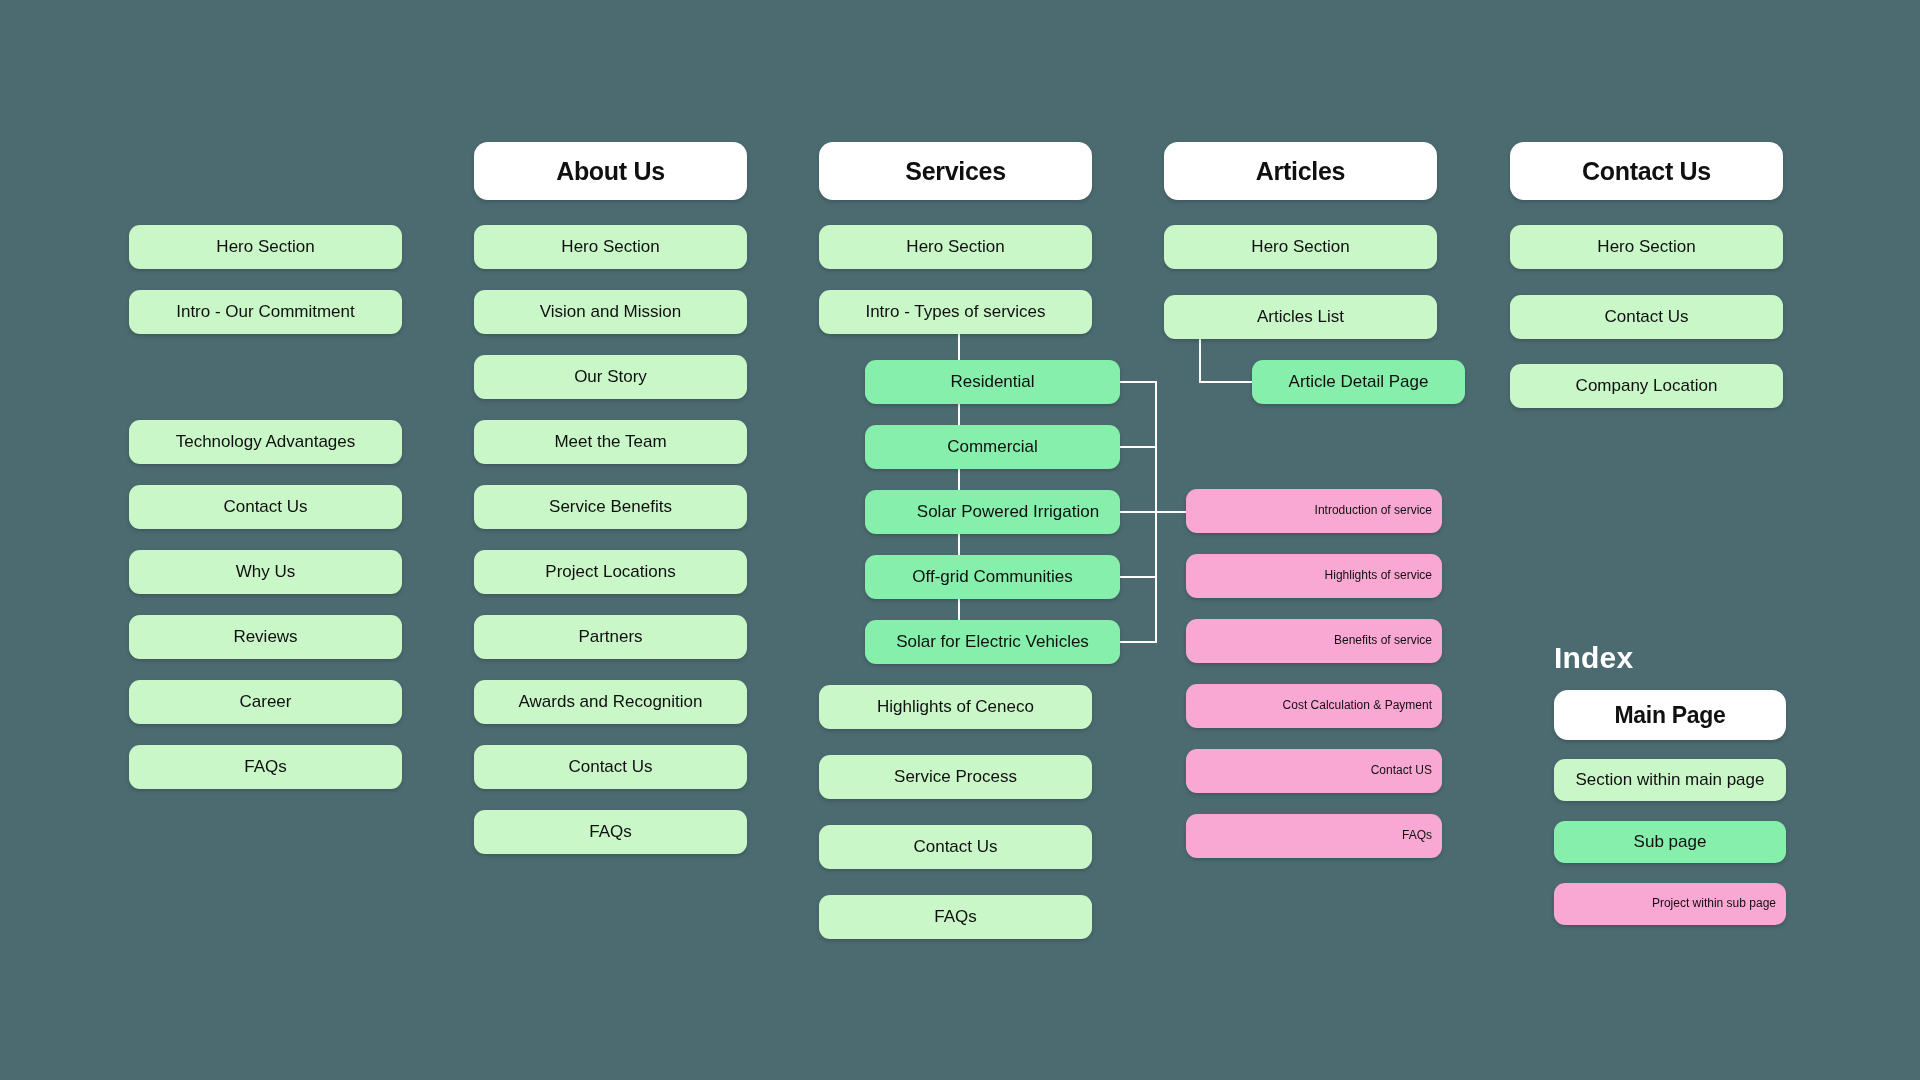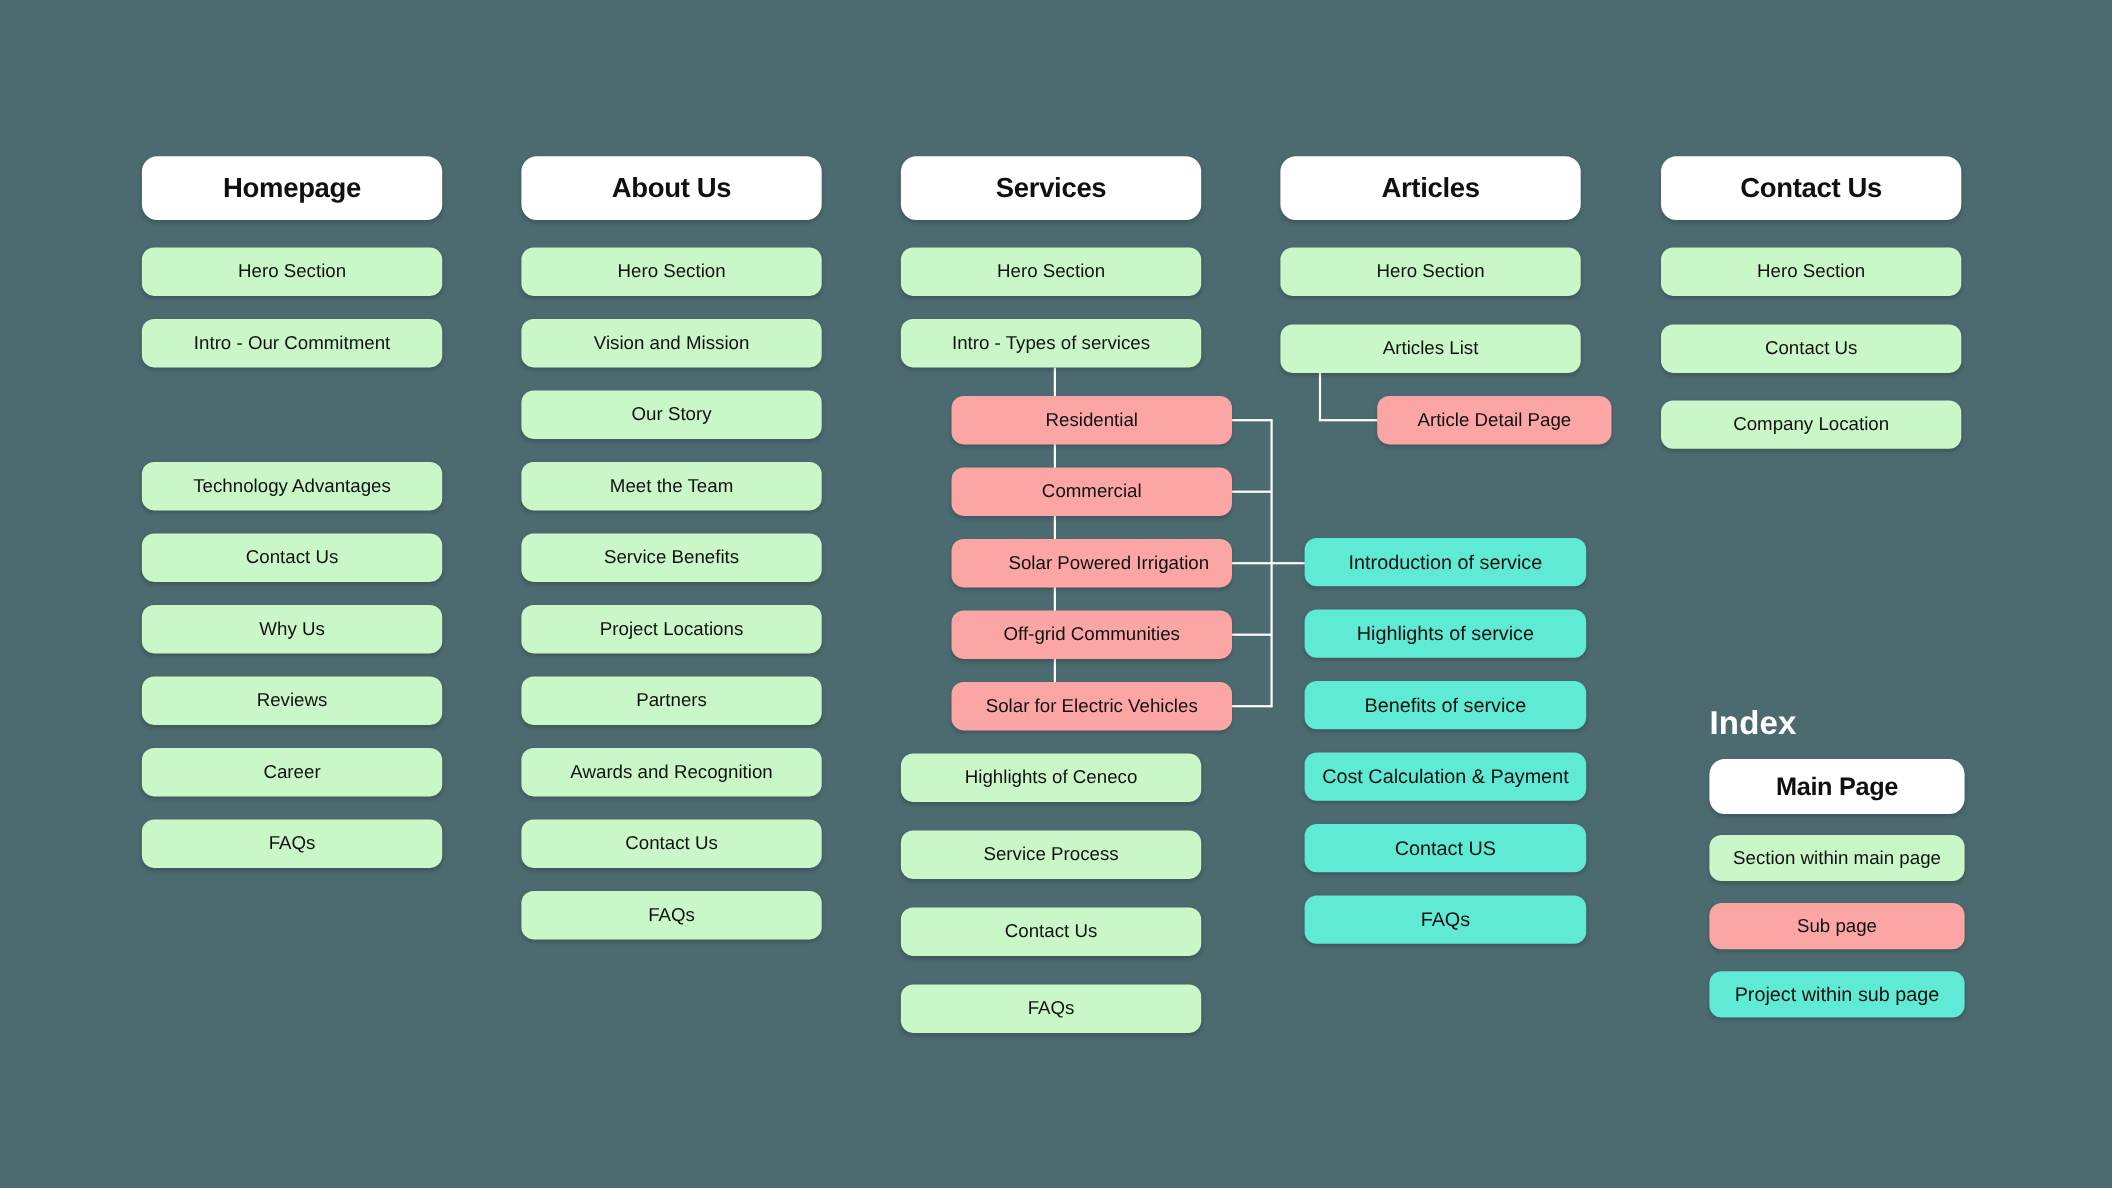--- a/index.html
+++ b/index.html
@@ -23,43 +23,40 @@
     z-index: 3;
   }
   .node.main {
     background: #ffffff;
     font-weight: 700;
     font-size: 25px;
     letter-spacing: -0.3px;
     border-radius: 14px;
   }
   .node.section { background: #caf7c8; font-size: 17px; }
-  .node.sub     { background: #fca5a5; font-size: 17px; }
-  .node.subsec  { background: #5eead4; font-size: 18px; }
+  .node.sub     { background: #86efac; font-size: 17px; }
+  .node.subsec  { background: #f9a8d4; font-size: 12px; justify-content: flex-end; }
 
   .conn { position: absolute; background: #ffffff; z-index: 1; }
   .conn.h { height: 2px; }
   .conn.v { width: 2px; }
 
   .legend-title {
     position: absolute;
     color: #ffffff;
     font-weight: 700;
     font-size: 30px;
     letter-spacing: 0.2px;
   }
 </style>
 </head>
 <body style="background: rgb(76, 107, 112);">
 
 <div id="canvas">
 
-  <div class="node main" style="left:129px;top:142px;width:273px;height:58px;">
-    <span>Homepage</span>
-  </div>
   <div class="node section" style="left:129px;top:225px;width:273px;height:44px;">
     <span>Hero Section</span>
     </div>
   <div class="node section" style="left:129px;top:290px;width:273px;height:44px;">
     <span>Intro - Our Commitment</span>
     </div>
   <div class="node section" style="left:129px;top:420px;width:273px;height:44px;">
     <span>Technology Advantages</span>
     </div>
   <div class="node section" style="left:129px;top:485px;width:273px;height:44px;">

